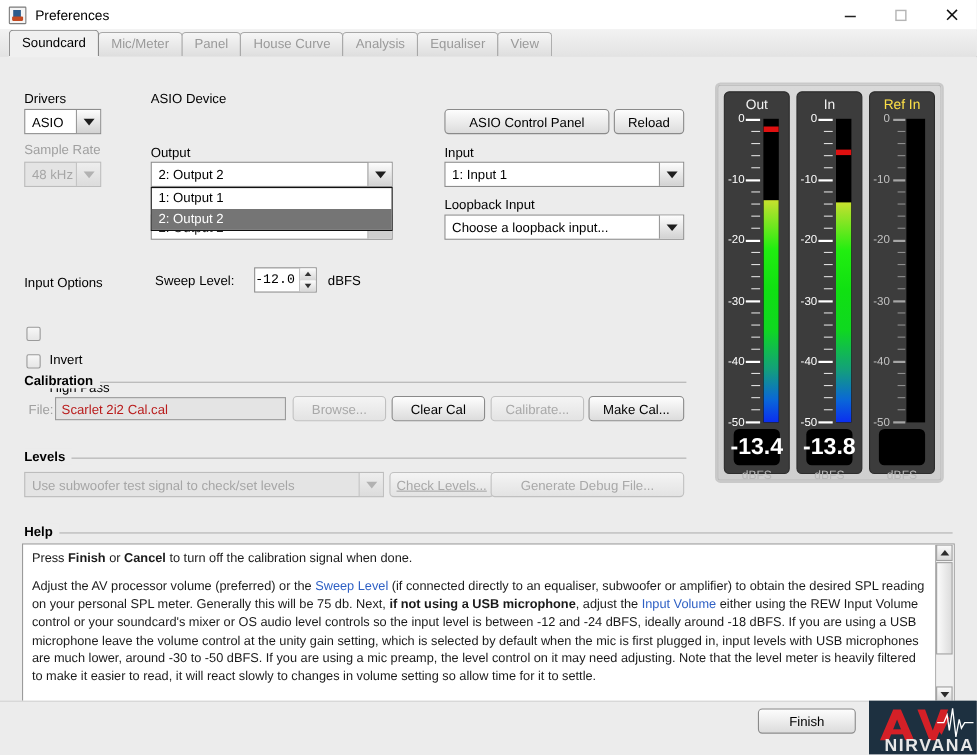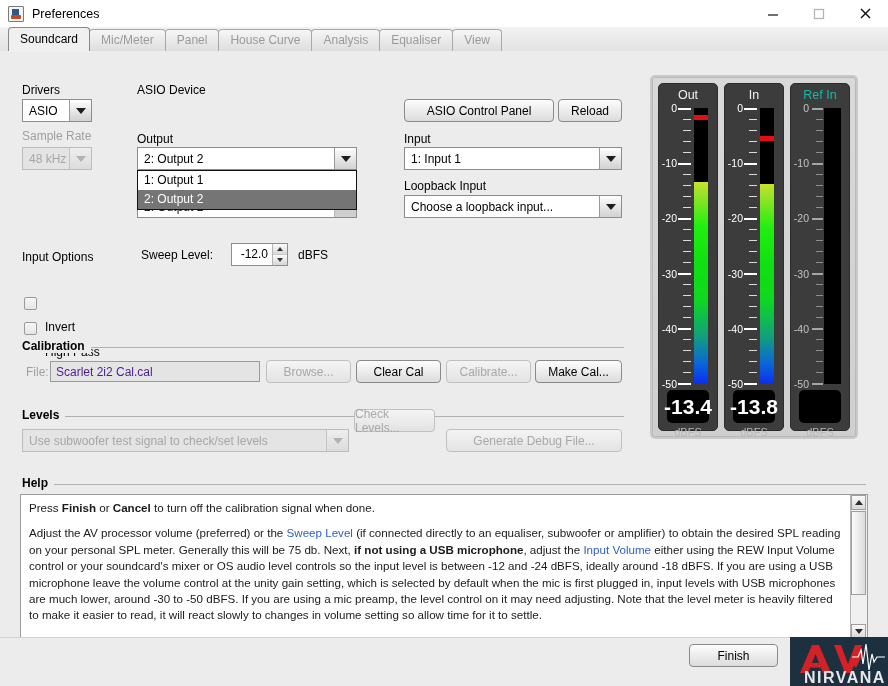--- a/index.html
+++ b/index.html
@@ -65,41 +65,41 @@
 
   
   .btn{position:absolute;height:23px;border:1px solid #8a8a8a;border-radius:4px;
     background:linear-gradient(#fdfdfd,#dcdcdc);box-sizing:border-box;
     display:flex;align-items:center;justify-content:center;font-size:12px;color:#000;}
   .btn.disabled{color:#a8a8a8;border-color:#c0c0c0;background:linear-gradient(#f4f4f4,#e3e3e3);}
 
   
   .spin{position:absolute;height:23px;border:1px solid #8d8d8d;background:#fff;
     box-sizing:border-box;display:flex;align-items:stretch;}
-  .spin .val{flex:1;text-align:right;padding-right:4px;font-size:12px;line-height:21px;}
+  .spin .val{flex:1;text-align:right;padding-right:4px;font-size:12px;line-height:21px;font-family:Liberation Mono, monospace;}
   .spin .arrows{width:14px;flex:0 0 14px;display:flex;flex-direction:column;
     border-left:1px solid #b5b5b5;}
   .spin .arrows span{flex:1;background:linear-gradient(#fbfbfb,#d8d8d8);
     display:flex;align-items:center;justify-content:center;}
   .spin .arrows span:first-child{border-bottom:1px solid #c8c8c8;}
   .spin .arrows i{display:block;width:0;height:0;border-left:3px solid transparent;
     border-right:3px solid transparent;}
   .spin .arrows span:first-child i{border-bottom:4px solid #333;}
   .spin .arrows span:last-child i{border-top:4px solid #333;}
 
   
   .cbx{position:absolute;display:flex;align-items:center;}
   .cbx .box{width:13px;height:13px;border:1px solid #9a9a9a;border-radius:2px;
     background:linear-gradient(#f7f7f7,#e6e6e6);box-sizing:border-box;}
   .cbx .cl{margin-left:8px;font-size:12px;margin-top:48px;}
 
   
   .tfield{position:absolute;height:21px;border:1px solid #9b9b9b;background:#e4e4e4;
     box-sizing:border-box;display:flex;align-items:center;}
-  .tfield .tv{padding-left:5px;font-size:12px;color:#4c1d95;}
+  .tfield .tv{padding-left:5px;font-size:12px;color:#b91c1c;}
 
   
   .group{position:absolute;}
   .group .gt{position:absolute;left:0;top:0;font-size:12px;font-weight:bold;color:#000;
     background:#ececec;padding-right:6px;z-index:2;}
   .group .gline{position:absolute;left:0;top:8px;height:1px;background:#b0b0b0;}
 
   
   .helpbox{position:absolute;border:1px solid #9b9b9b;background:#fff;box-sizing:border-box;overflow:hidden;}
   .helptext{position:absolute;left:8px;top:5px;width:816px;font-size:11.6px;line-height:16.4px;color:#1a1a1a;}
@@ -118,21 +118,21 @@
     background:linear-gradient(90deg,#fbfbfb,#dcdcdc);}
 
   
   .meterpanel{position:absolute;border:2px solid #c9c9c9;border-radius:5px;
     background:linear-gradient(#d9d9d9,#cfcfcf);box-sizing:border-box;
     box-shadow:inset 0 0 0 1px #b9b9b9;display:flex;padding:6px;gap:6px;}
   .mcol{flex:1;background:#3c3c3c;border-radius:5px;border:1px solid #2c2c2c;
     position:relative;box-sizing:border-box;}
   .mcol .mtitle{position:absolute;left:0;right:0;top:4px;text-align:center;
     font-size:12.5px;font-weight:normal;color:#f2f2f2;}
-  .mcol.dimcol .mtitle{color:#14b8a6;}
+  .mcol.dimcol .mtitle{color:#fde047;}
   .scale{position:absolute;left:6px;top:24px;width:26px;height:276px;}
   .scale .tick{position:absolute;right:0;height:1px;background:#dcdcdc;}
   .scale .tickm{position:absolute;right:0;height:2px;background:#ffffff;}
   .scale .slab{position:absolute;right:14px;font-size:10.5px;color:#ffffff;text-align:right;
     transform:translateY(-50%);white-space:nowrap;}
   .dimcol .scale .tick{background:#8e8e8e;}
   .dimcol .scale .tickm{background:#a5a5a5;}
   .dimcol .scale .slab{color:#c2c2c2;}
   .bar{position:absolute;background:#000;overflow:hidden;}
   .barfill{position:absolute;left:0;right:0;bottom:0;
@@ -286,21 +286,21 @@
     <div class="group" style="left:22px;top:357px;width:602px;">
       <div class="gline" style="width:602px;"></div>
       <div class="gt" style="top:0px;">Levels</div>
     </div>
     <div class="combo disabled" style="left:22px;top:378px;width:327px;">
       <div class="txt">Use subwoofer test signal to check/set levels</div>
       <div class="arrow">
           <i></i>
         </div>
     </div>
-    <div class="btn disabled" style="left:354px;top:358px;width:81px;">Check Levels...</div>
+    <div class="btn disabled" style="left:354px;top:378px;width:95px;text-decoration:underline;">Check Levels...</div>
     <div class="btn disabled" style="left:446px;top:378px;width:176px;">Generate Debug File...</div>
 
     <div class="group" style="left:22px;top:425px;width:844px;">
       <div class="gline" style="width:844px;"></div>
       <div class="gt" style="top:0px;">Help</div>
     </div>
     <div class="helpbox" style="left:20px;top:443px;width:848px;height:146px;">
       <div class="helptext">
         <p><span>Press </span><b>Finish</b><span> or </span><b>Cancel</b><span> to turn off the calibration signal when done.</span></p>
         <p><span>Adjust the AV processor volume (preferred) or the </span><span class="lnk">Sweep Level</span><span> (if connected directly to an equaliser, subwoofer or amplifier) to obtain the desired SPL reading on your personal SPL meter. Generally this will be 75 db. Next, </span><b>if not using a USB microphone</b><span>, adjust the </span><span class="lnk">Input Volume</span><span> either using the REW Input Volume control or your soundcard's mixer or OS audio level controls so the input level is between -12 and -24 dBFS, ideally around -18 dBFS. If you are using a USB microphone leave the volume control at the unity gain setting, which is selected by default when the mic is first plugged in, input levels with USB microphones are much lower, around -30 to -50 dBFS. If you are using a mic preamp, the level control on it may need adjusting. Note that the level meter is heavily filtered to make it easier to read, it will react slowly to changes in volume setting so allow time for it to settle.</span></p>

